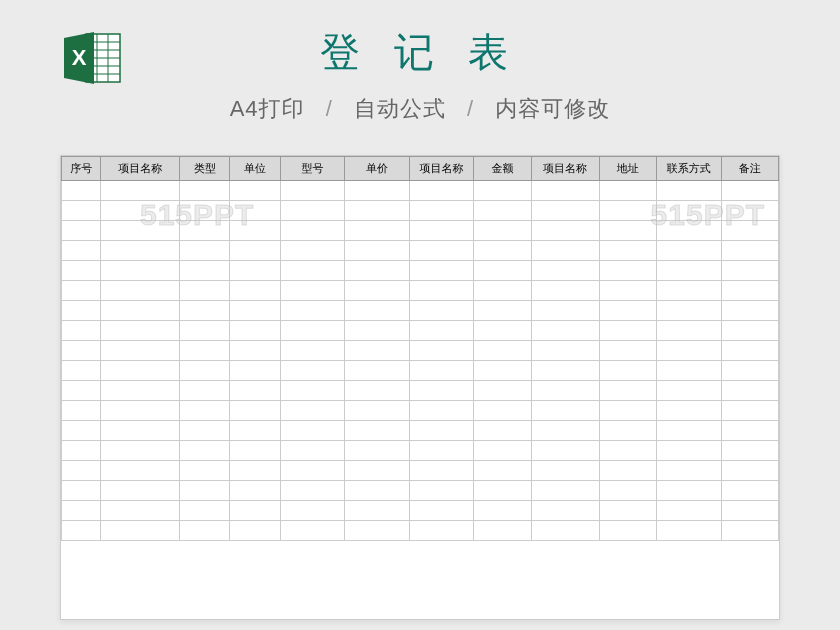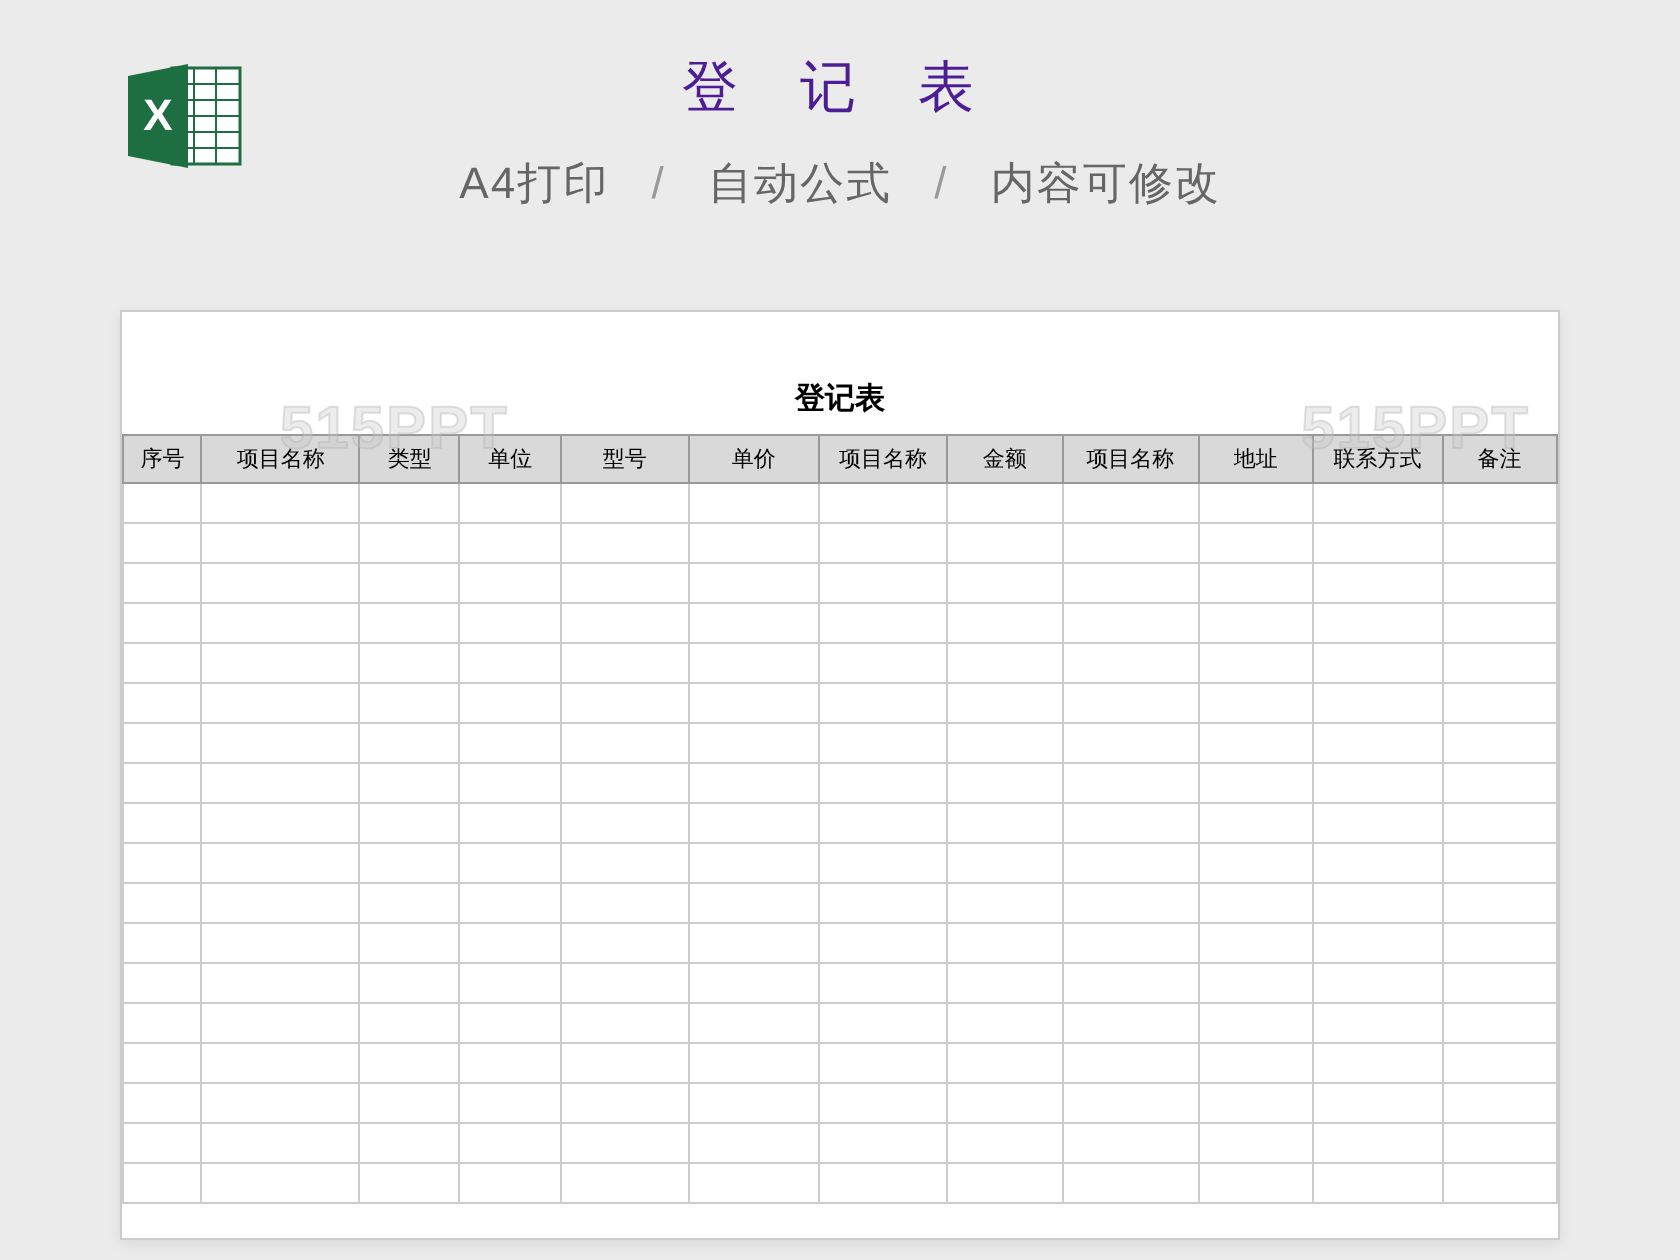--- a/index.html
+++ b/index.html
@@ -17,22 +17,22 @@
     }
     .excel-icon {
       position: absolute;
       top: 30px;
       left: 62px;
       width: 60px;
       height: 56px;
     }
     .page-title {
       text-align: center;
-      font-size: 28px;
-      color: #4c1d95;
+      font-size: 40px;
+      color: #0f766e;
       font-weight: 400;
       padding-top: 25px;
       letter-spacing: 12px;
       font-family: "SimSun", serif;
     }
     .subtitle {
       text-align: center;
       font-size: 22px;
       color: #666;
       margin-top: 14px;
@@ -137,21 +137,20 @@
 
 <div class="subtitle">
   <span>A4打印</span>
   <span class="sep">/</span>
   <span>自动公式</span>
   <span class="sep">/</span>
   <span>内容可修改</span>
 </div>
 
 <div class="sheet">
-  <div class="sheet-title">登记表</div>
   <table>
     <colgroup>
       <col class="col-seq">
         <col class="col-name">
         <col class="col-type">
         <col class="col-unit">
       <col class="col-model">
         <col class="col-price">
         <col class="col-qty">
         <col class="col-amount">

